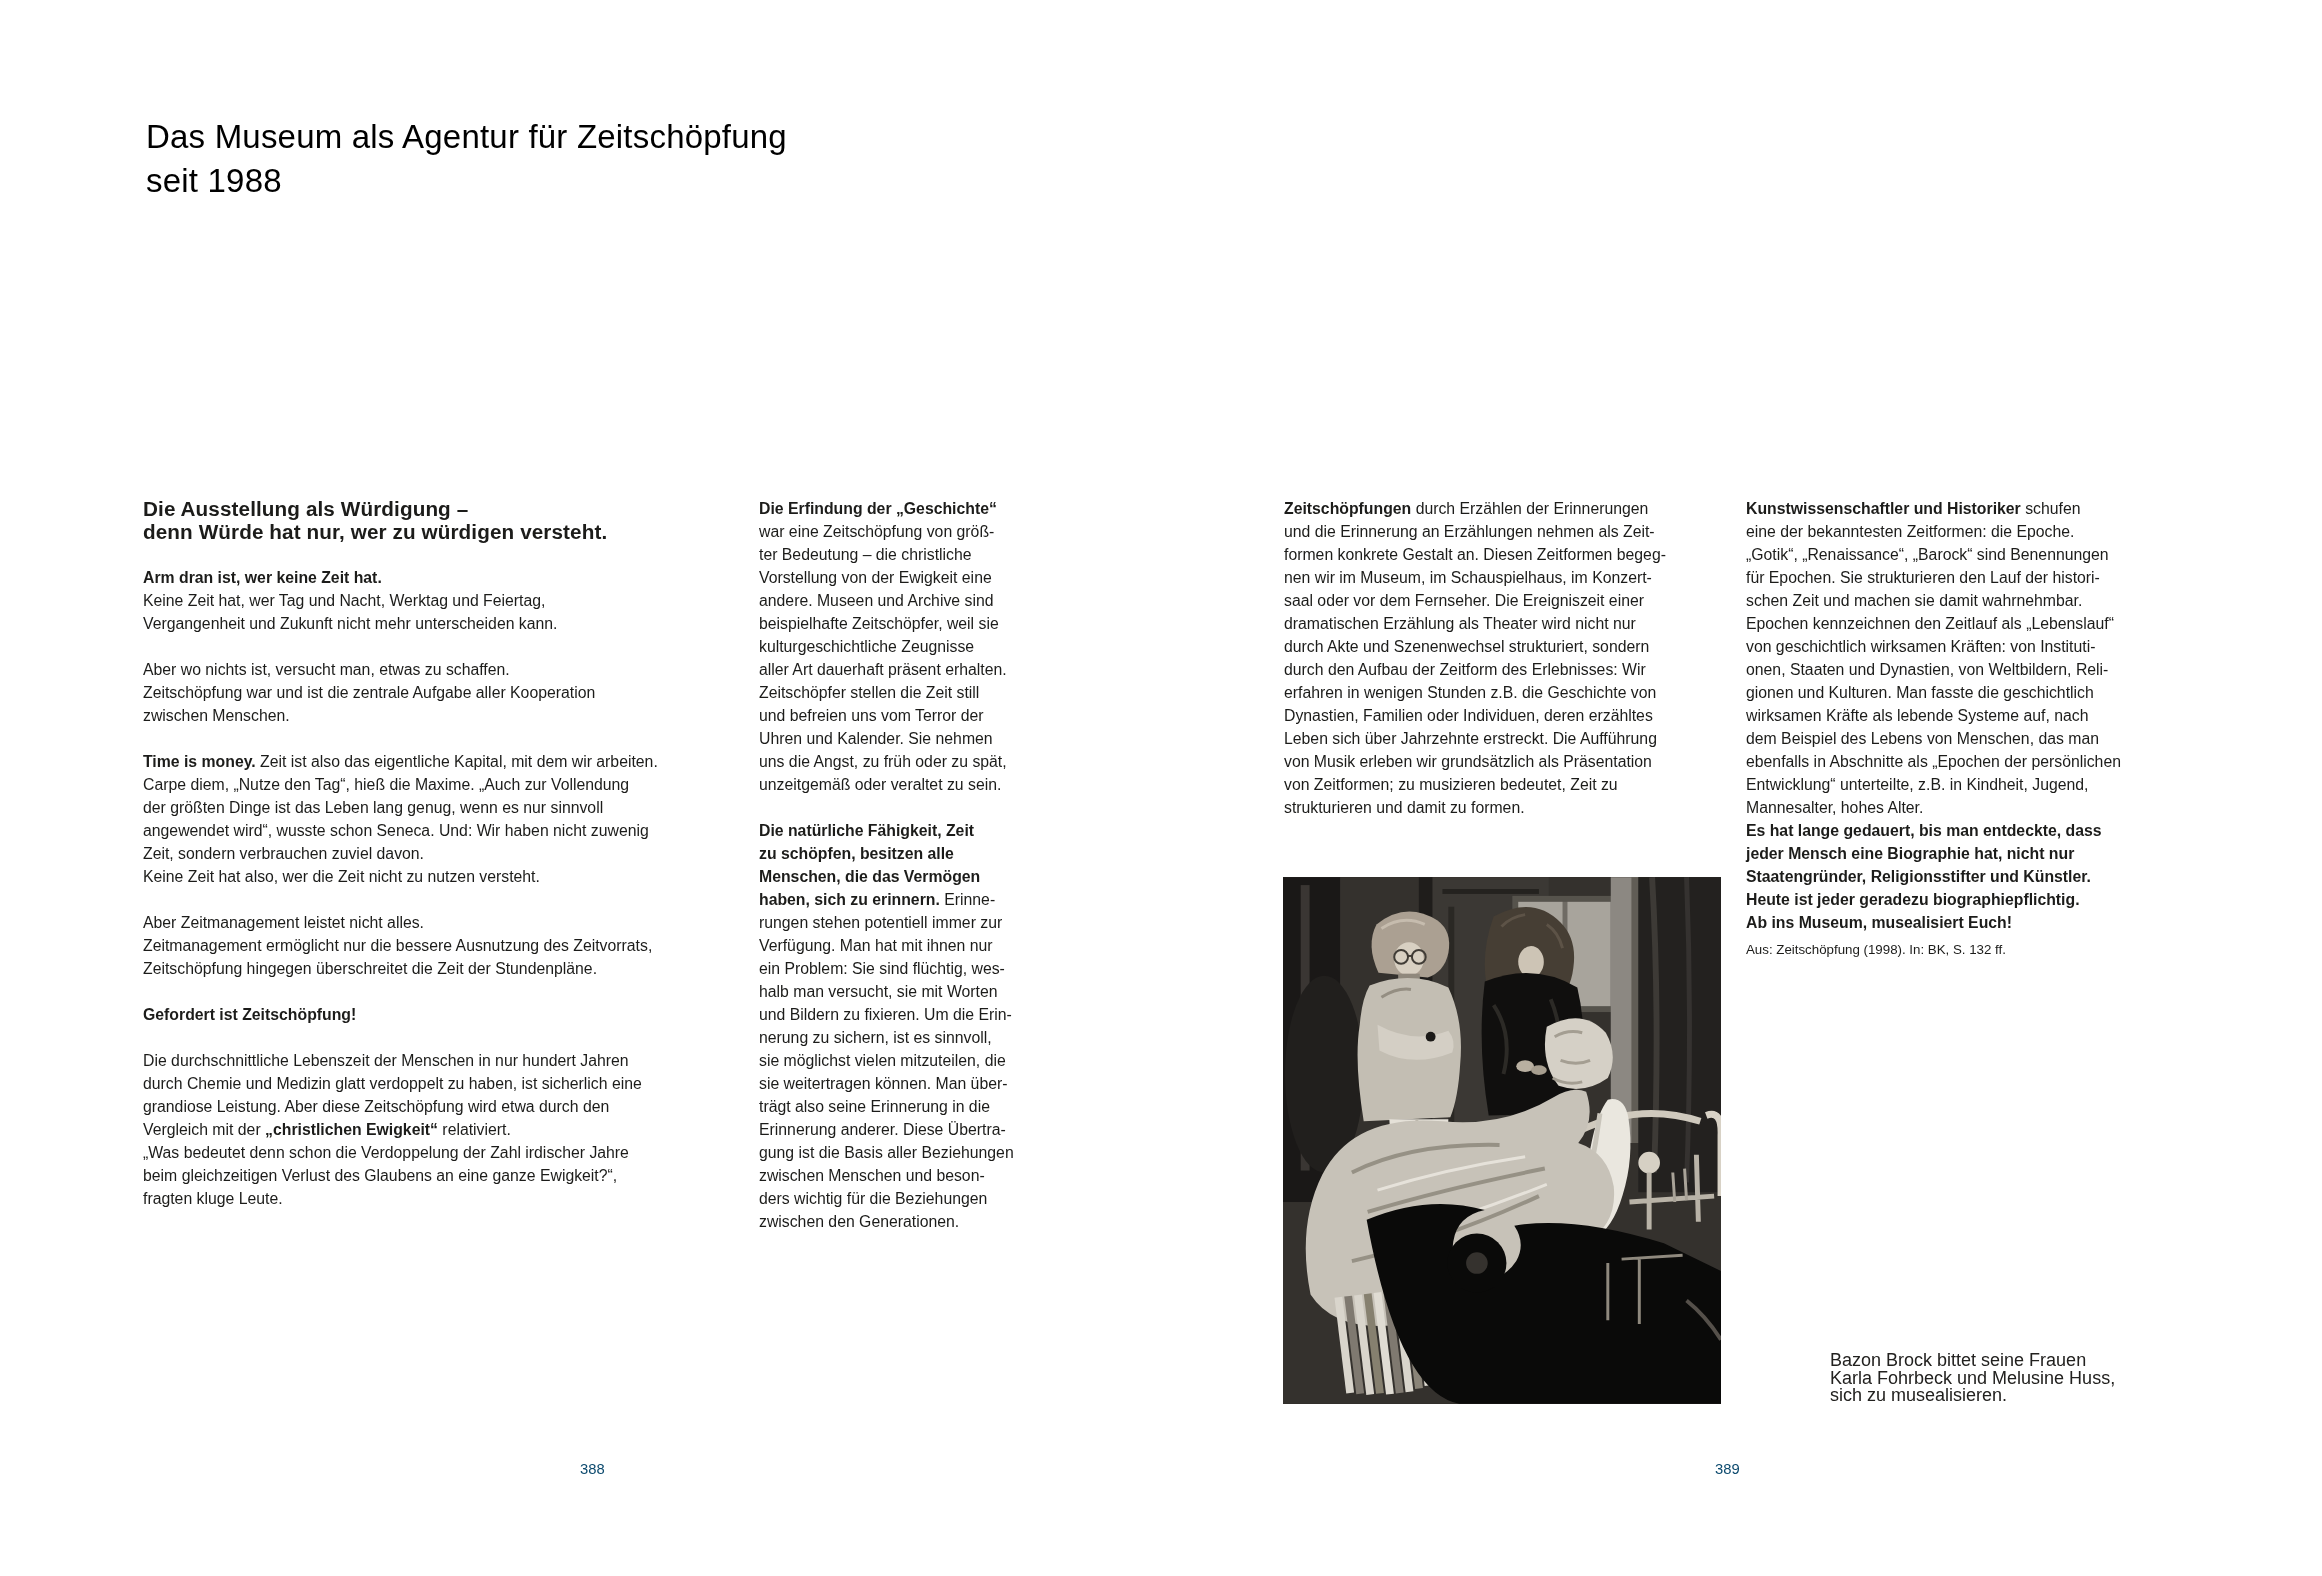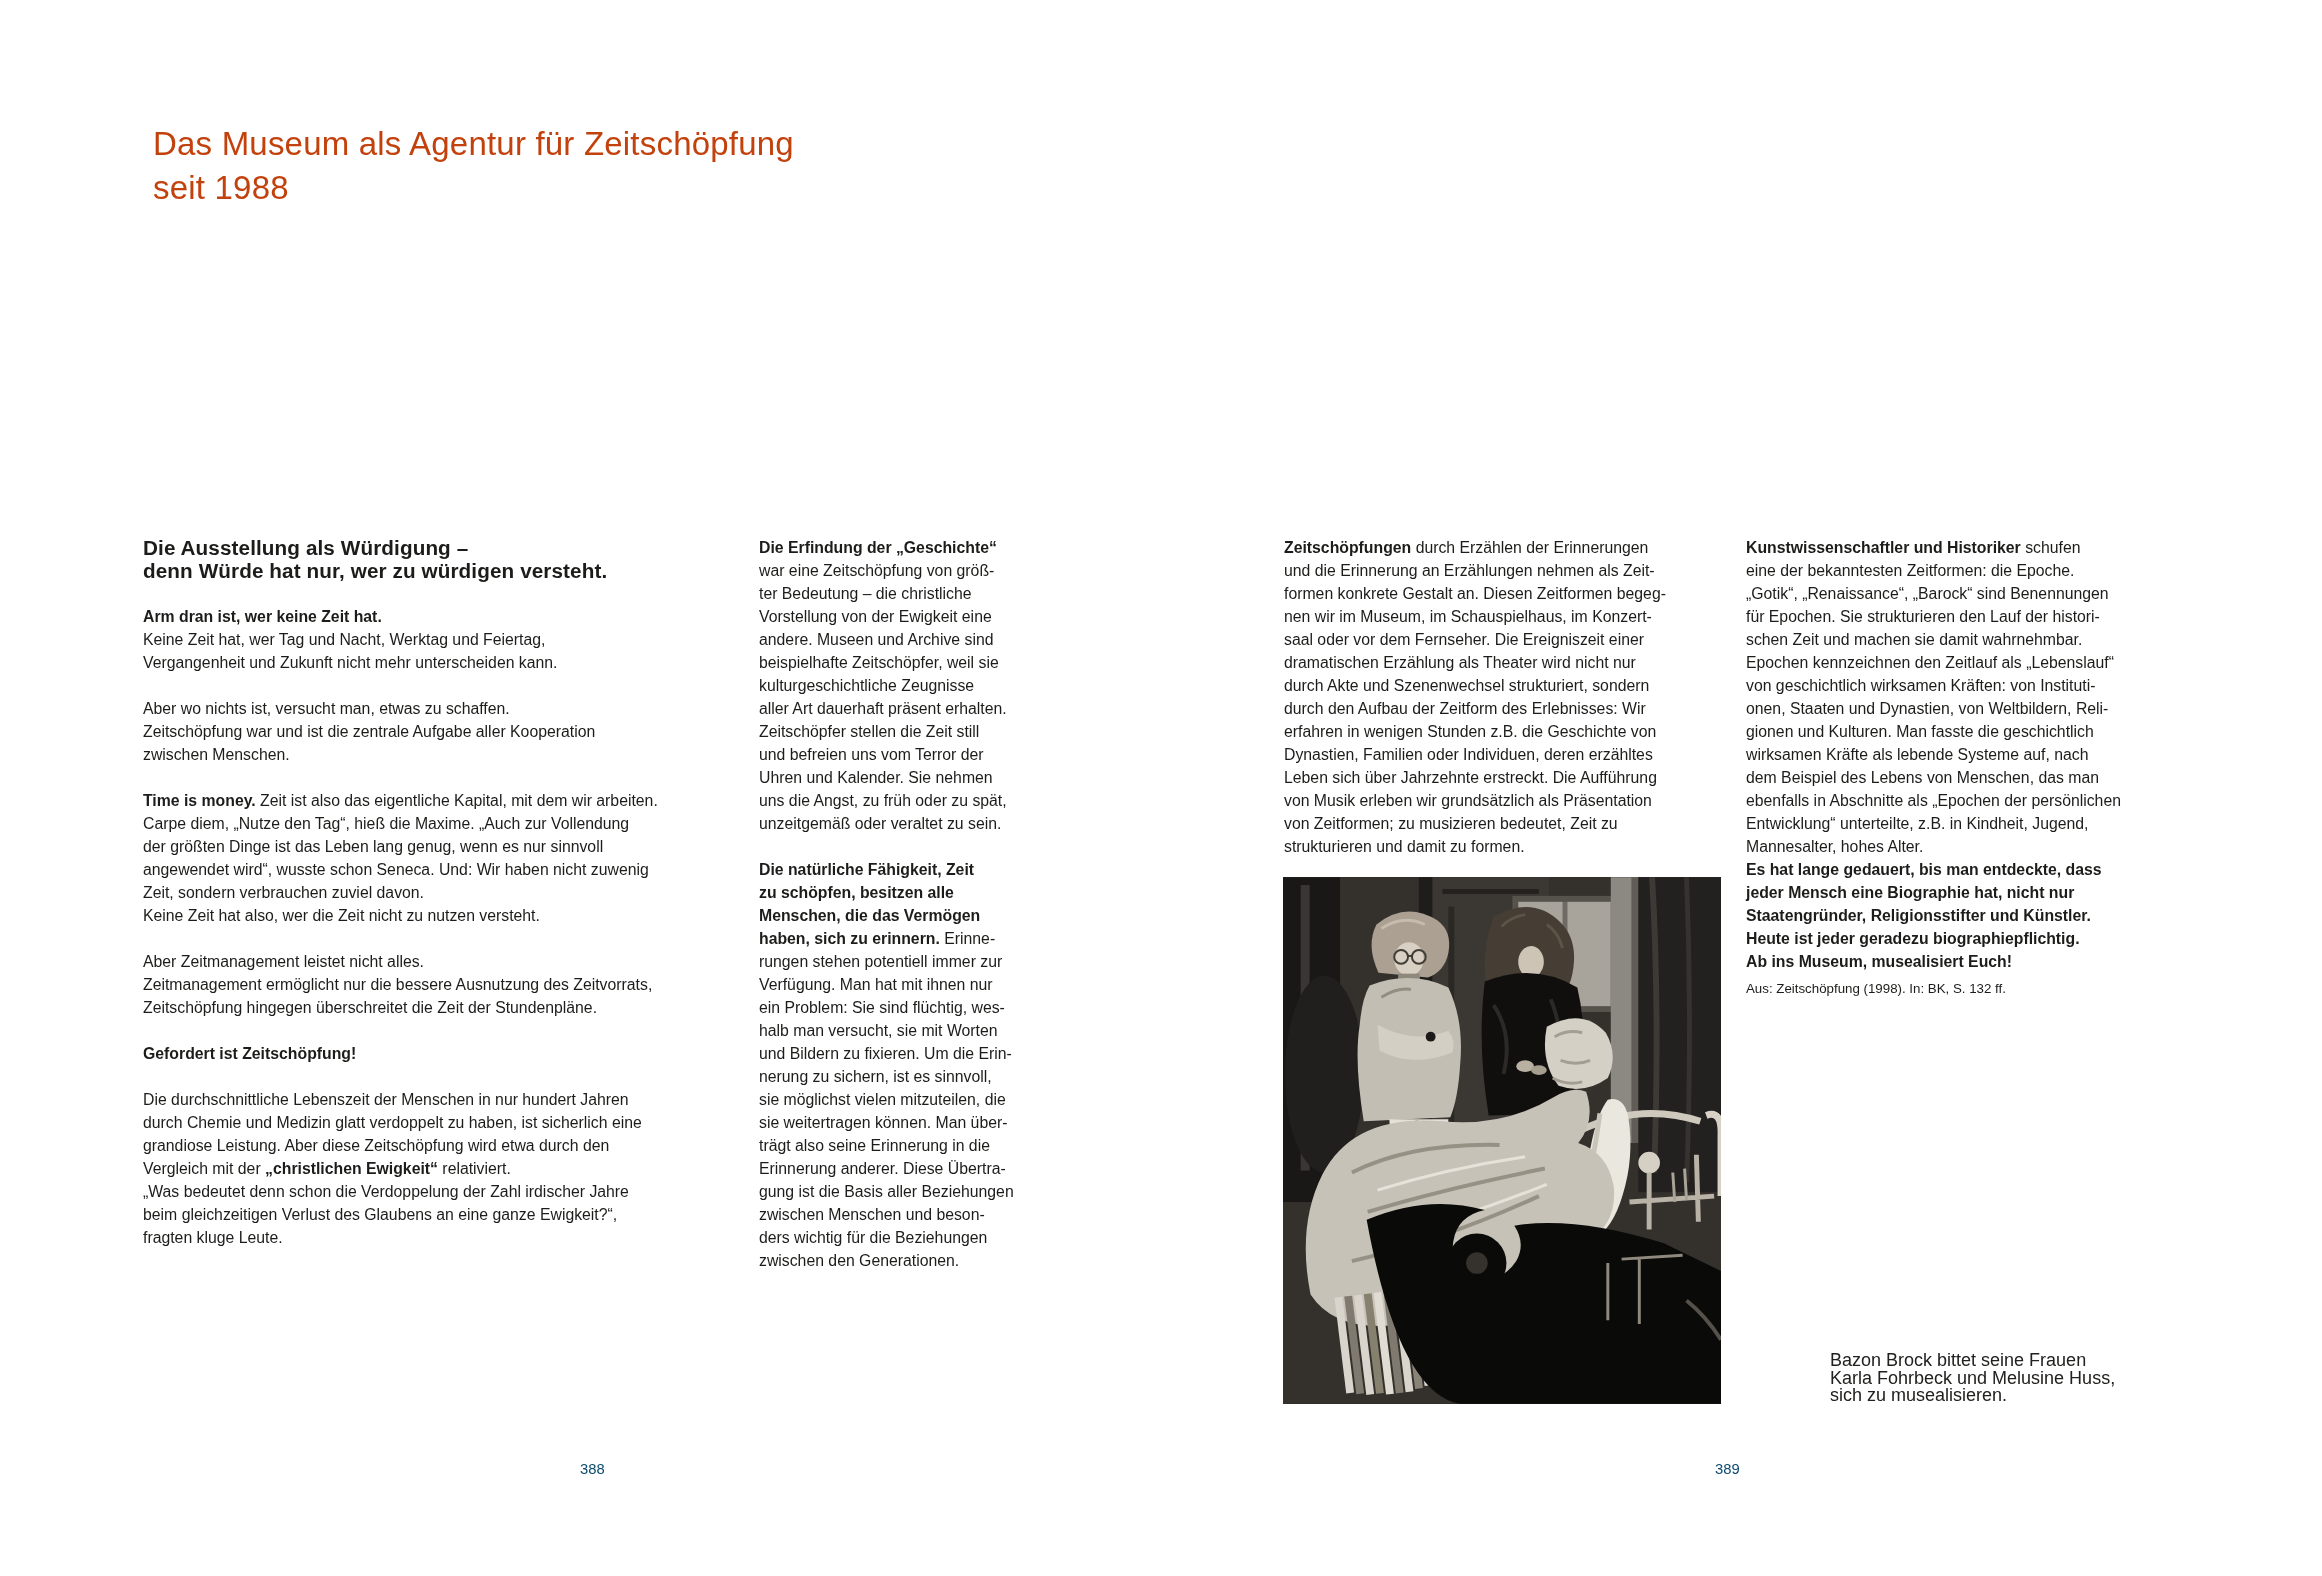--- a/index.html
+++ b/index.html
@@ -3,23 +3,23 @@
 <meta charset="utf-8">
 <style>
   html,body{margin:0;padding:0;background:#e8e8e8;}
   .spread{
     position:relative;width:2323px;height:1576px;background:#ffffff;
     font-family:"Liberation Sans",sans-serif;color:#1c1c1a;overflow:hidden;
   }
   .t{white-space:pre;}
   .title{
     position:absolute;left:141px;top:110px;
-    font-size:33px;line-height:44px;font-weight:400;color:#c2410c;letter-spacing:0.2px;margin:12px;
-  }
-  .col{position:absolute;top:536px;font-size:15.8px;line-height:23px;}
+    font-size:33px;line-height:44px;font-weight:400;color:#000000;letter-spacing:0.2px;margin:5px;
+  }
+  .col{position:absolute;top:497px;font-size:15.8px;line-height:23px;}
   .col1{left:143px;width:630px;}
   .col2{left:759px;width:296px;}
   .col3{left:1284px;width:448px;}
   .col4{left:1746px;width:448px;}
   .blk{margin:0 0 23px 0;}
   .m0{margin-bottom:0;}
   .colhead{font-weight:700;font-size:20.7px;line-height:23px;letter-spacing:0.1px;}
   .b{font-weight:700;}
   .src{font-size:13.3px;line-height:17.7px;margin-top:7px;}
   .photo{

